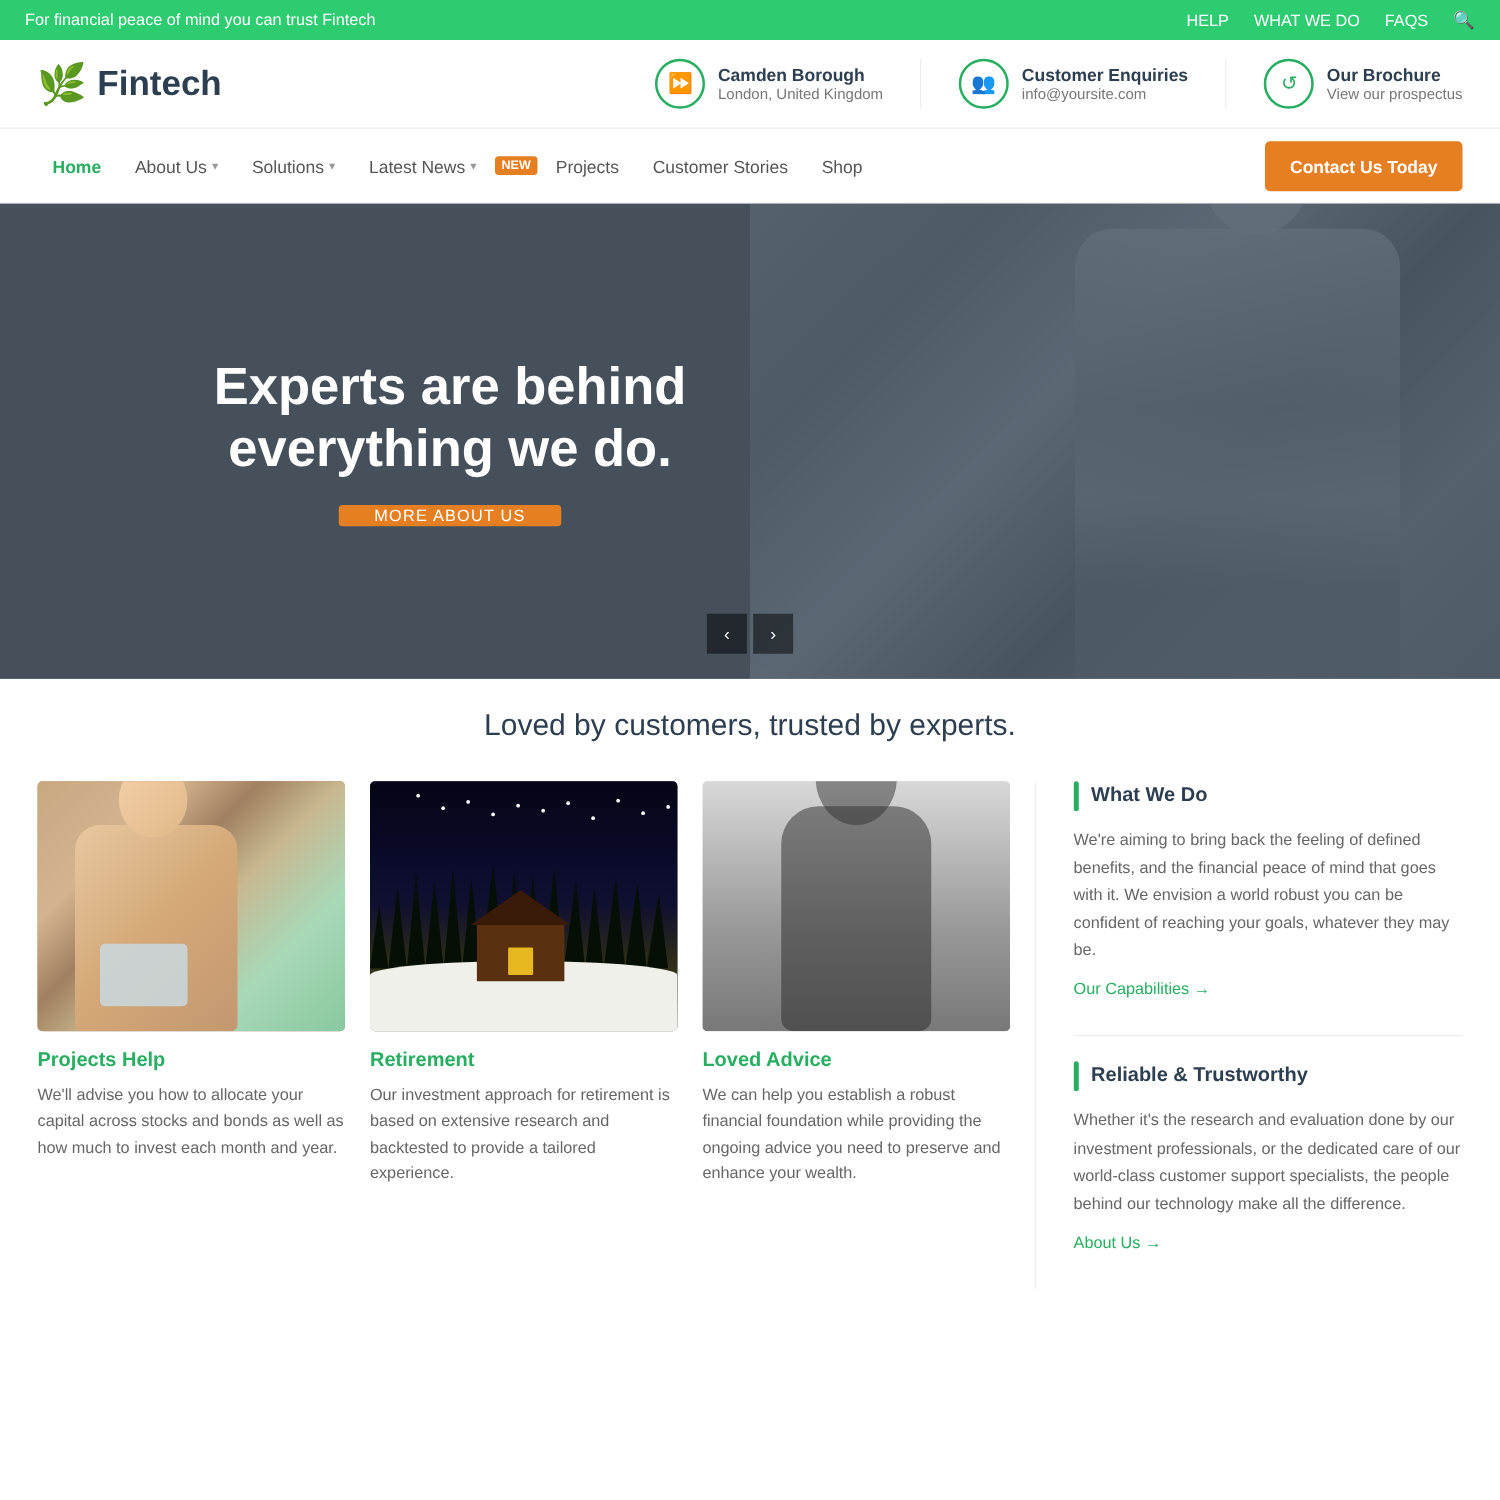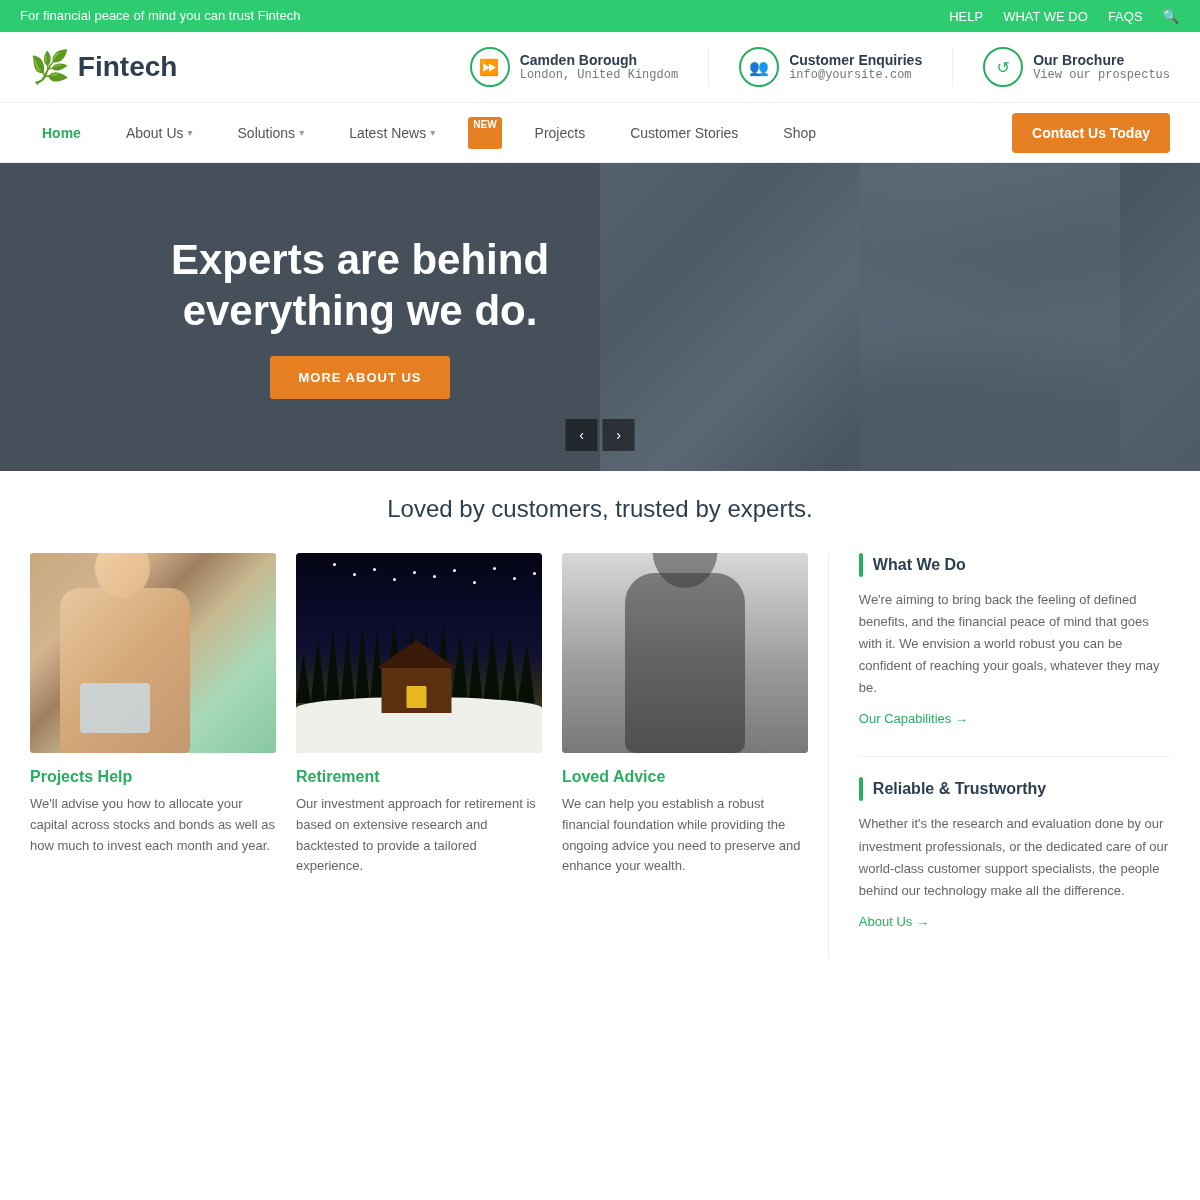--- a/index.html
+++ b/index.html
@@ -27,72 +27,72 @@
       border-bottom: 1px solid #eee;
       gap: 30px;
     }
     .logo { display: flex; align-items: center; gap: 8px; font-size: 28px; font-weight: bold; color: #2c3e50; }
     .logo-icon { color: #27ae60; font-size: 32px; }
     .header-info { display: flex; gap: 30px; margin-left: auto; align-items: center; }
     .header-info-item { display: flex; align-items: center; gap: 10px; }
     .header-info-icon { width: 40px; height: 40px; border: 2px solid #27ae60; border-radius: 50%; display: flex; align-items: center; justify-content: center; color: #27ae60; font-size: 16px; }
     .header-info-text { }
     .header-info-text .title { font-weight: bold; color: #2c3e50; font-size: 14px; }
-    .header-info-text .subtitle { color: #777; font-size: 12px; font-family: Liberation Mono, monospace; }
+    .header-info-text .subtitle { color: #777; font-size: 12px; }
     .header-divider { width: 1px; height: 40px; background: #eee; }
 
     
     .nav {
       display: flex;
       align-items: center;
       padding: 0 30px;
       border-bottom: 1px solid #eee;
       height: 60px;
     }
-    .nav-links { display: flex; gap: 21px; flex: 1; }
+    .nav-links { display: flex; gap: 3px; align-items: center; flex: 1; }
     .nav-link { color: #555; text-decoration: none; padding: 8px 12px; font-size: 14px; display: flex; align-items: center; gap: 4px; cursor: pointer; }
     .nav-link.active { color: #27ae60; font-weight: bold; }
     .nav-link .arrow { font-size: 10px; color: #999; }
     .new-badge { background: #e67e22; color: white; font-size: 10px; padding: 2px 5px; border-radius: 3px; font-weight: bold; }
     .contact-btn {
       background: #e67e22;
       color: white;
       border: none;
       padding: 12px 20px;
       border-radius: 4px;
       font-size: 14px;
       cursor: pointer;
       font-weight: bold;
     }
 
     
     .hero {
       background: linear-gradient(rgba(80,90,100,0.75), rgba(80,90,100,0.75)), #607080;
       position: relative;
-      height: 308px;
+      height: 380px;
       display: flex;
       align-items: center;
       overflow: hidden;
     }
     .hero-content {
       position: relative;
       z-index: 2;
       text-align: center;
       width: 60%;
       padding: 40px 60px;
     }
     .hero-title { color: white; font-size: 42px; font-weight: bold; line-height: 1.2; margin-bottom: 20px; }
     .hero-subtitle { color: rgba(255,255,255,0.85); font-size: 15px; line-height: 1.6; margin-bottom: 30px; }
     .hero-btn {
       background: #e67e22;
       color: white;
       border: none;
-      padding: 14px 28px;
+      padding: 1px 28px;
       font-size: 13px;
-      font-weight: bold;
+      font-weight: normal;
       letter-spacing: 1px;
       cursor: pointer;
       border-radius: 3px;
     }
     .hero-nav {
       position: absolute;
       bottom: 20px;
       left: 50%;
       transform: translateX(-50%);
       display: flex;

